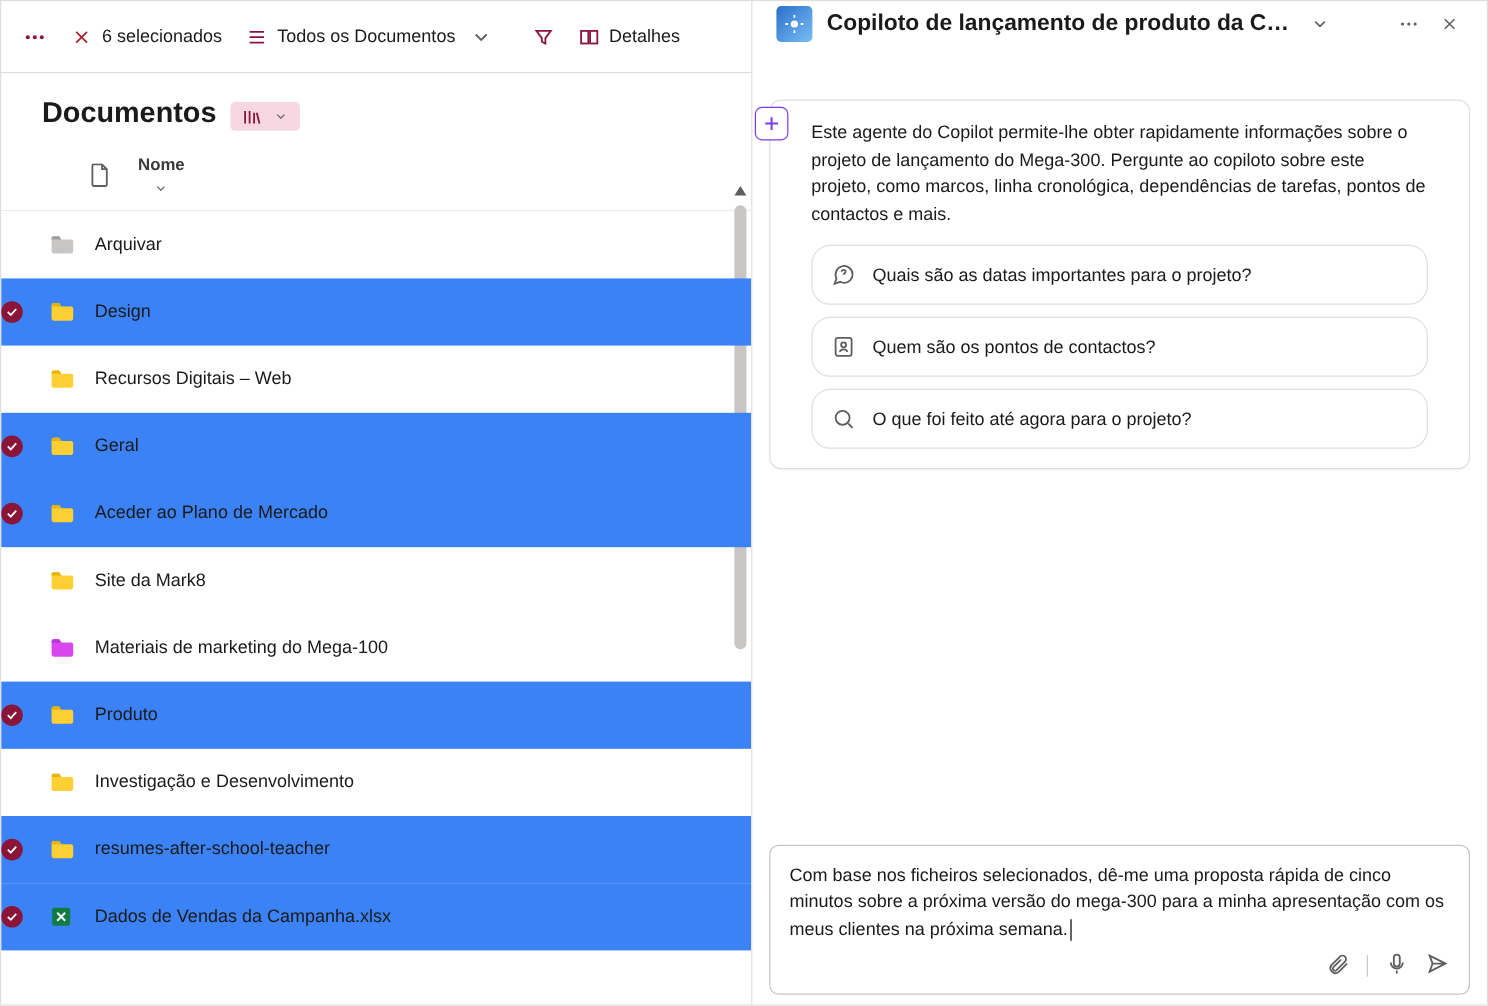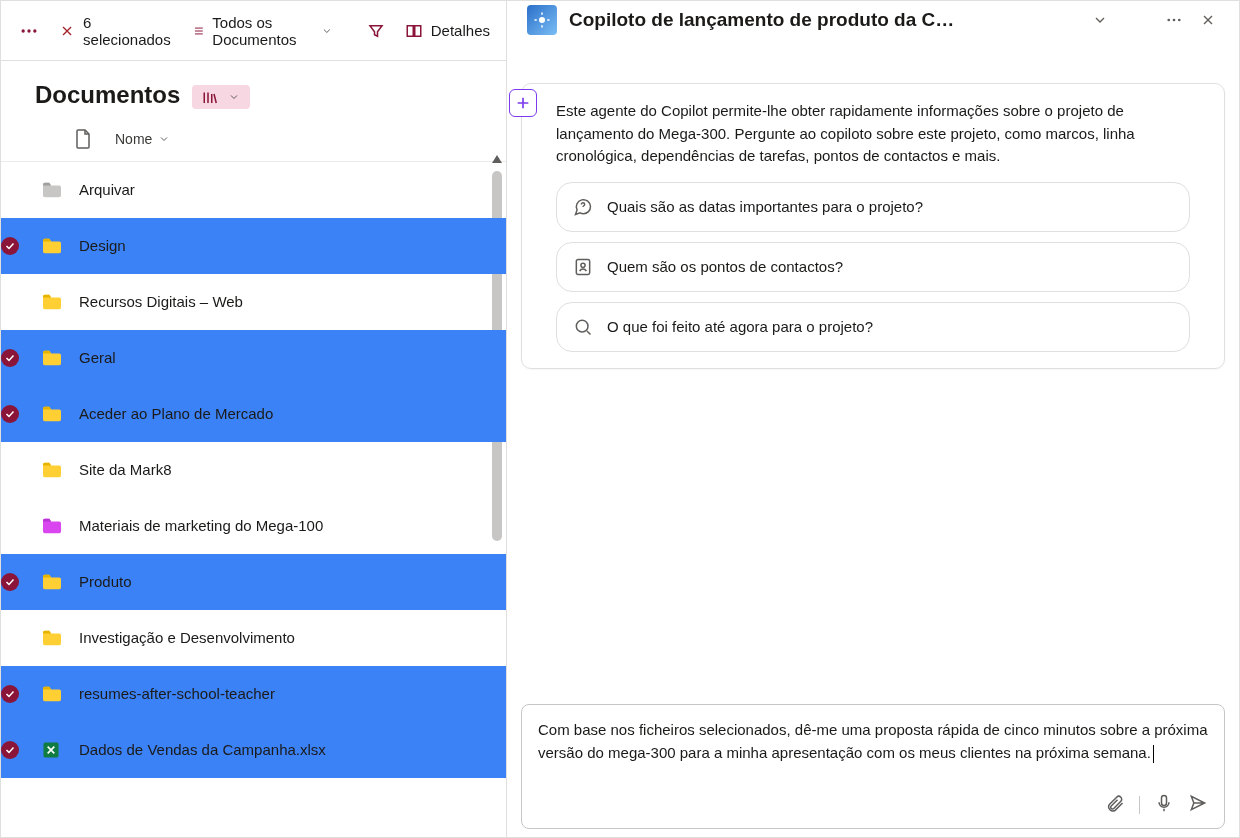--- a/index.html
+++ b/index.html
@@ -1,37 +1,37 @@
 <!DOCTYPE html>
 <html><head>
 <meta charset="utf-8">
 <style>
 * { box-sizing: border-box; margin: 0; padding: 0; }
 body { font-family: "Segoe UI", sans-serif; font-size: 14px; color: #1b1a19; width: 1240px; height: 838px; overflow: hidden; background: #fff; border: 1px solid #e1dfdd; }
 .app { display: flex; height: 100%; }
-.left-pane { width: 506px; border-right: 1px solid #e1dfdd; display: flex; flex-direction: column; position: relative; }
+.left-pane { width: 626px; border-right: 1px solid #e1dfdd; display: flex; flex-direction: column; position: relative; }
 .right-pane { flex: 1; display: flex; flex-direction: column; position: relative; }
 
 
 .toolbar { display: flex; align-items: center; gap: 20px; padding: 10px 18px; border-bottom: 1px solid #e1dfdd; height: 60px; }
 .tb-icon { display: inline-flex; align-items: center; gap: 8px; font-size: 15px; color: #1b1a19; cursor: pointer; }
 .tb-icon svg { width: 18px; height: 18px; }
 .tb-more svg { width: 20px; height: 20px; }
 .tb-close svg { stroke: #a4262c; }
 .chev-down { margin-left: 4px; }
 
 
 .heading-row { display: flex; align-items: flex-end; gap: 12px; padding: 20px 18px 10px 34px; }
 .heading-row h1 { font-size: 24px; font-weight: 600; }
 .lib-pill { background: #f7d7e2; padding: 4px 10px; border-radius: 4px; display: inline-flex; align-items: center; gap: 8px; }
 
 
 .col-header { display: flex; align-items: center; padding: 10px 18px 12px 34px; border-bottom: 1px solid #edebe9; gap: 24px; }
 .col-header .col-icon { width: 56px; display: flex; justify-content: flex-end; }
-.col-header .col-name { font-weight: 400; color: #3b3a39; display: flex; align-items: center; gap: 6px; }
+.col-header .col-name { font-weight: 700; color: #3b3a39; display: flex; align-items: center; gap: 6px; flex-direction: column; }
 
 
 .doc-list { position: relative; overflow: hidden; flex: 1; }
 .row { display: flex; align-items: center; height: 56px; gap: 0; border-bottom: 1px solid transparent; }
 .row.sel { background: #3b82f6; }
 .row .check { width: 40px; display: flex; align-items: center; }
 .row .icon { width: 38px; display: flex; align-items: center; }
 .row .name { flex: 1; font-size: 15px; }
 .check-circle { width: 18px; height: 18px; border-radius: 50%; background: #8a1538; display: flex; align-items: center; justify-content: center; }
 .check-circle svg { width: 12px; height: 12px; }
@@ -48,21 +48,21 @@
 .r-header .hdr-btn { width: 22px; height: 22px; display: flex; align-items: center; justify-content: center; cursor: pointer; }
 
 .plus-btn { position: absolute; left: 2px; top: 88px; width: 28px; height: 28px; border: 1.5px solid #7c3aed; border-radius: 6px; display: flex; align-items: center; justify-content: center; background: #fff; z-index: 2; }
 
 .card { margin: 44px 14px 0 14px; border: 1px solid #e1dfdd; border-radius: 10px; padding: 16px 34px; box-shadow: 0 1px 2px rgba(0,0,0,0.04); }
 .card p { font-size: 15px; line-height: 1.5; color: #1b1a19; margin-bottom: 14px; }
 .suggestion { display: flex; align-items: center; gap: 14px; border: 1px solid #e1dfdd; border-radius: 16px; padding: 14px 16px; margin-bottom: 10px; cursor: pointer; font-size: 15px; }
 .suggestion:last-child { margin-bottom: 0; }
 .suggestion svg { width: 20px; height: 20px; flex-shrink: 0; }
 
-.compose { position: absolute; bottom: 8px; left: 14px; right: 14px; border: 1px solid #c8c6c4; border-radius: 8px; padding: 14px 16px 64px 16px; }
+.compose { position: absolute; bottom: 8px; left: 14px; right: 14px; border: 1px solid #c8c6c4; border-radius: 8px; padding: 14px 16px 42px 16px; }
 .compose .text { font-size: 15px; line-height: 1.5; }
 .compose .cursor { display: inline-block; width: 1px; height: 18px; background: #000; vertical-align: middle; margin-left: 2px; }
 .compose-icons { position: absolute; right: 16px; bottom: 12px; display: flex; align-items: center; gap: 14px; }
 .compose-icons .divider { width: 1px; height: 18px; background: #c8c6c4; }
 .compose-icons svg { width: 20px; height: 20px; }
 </style>
 </head>
 <body>
 
 <div class="app">

